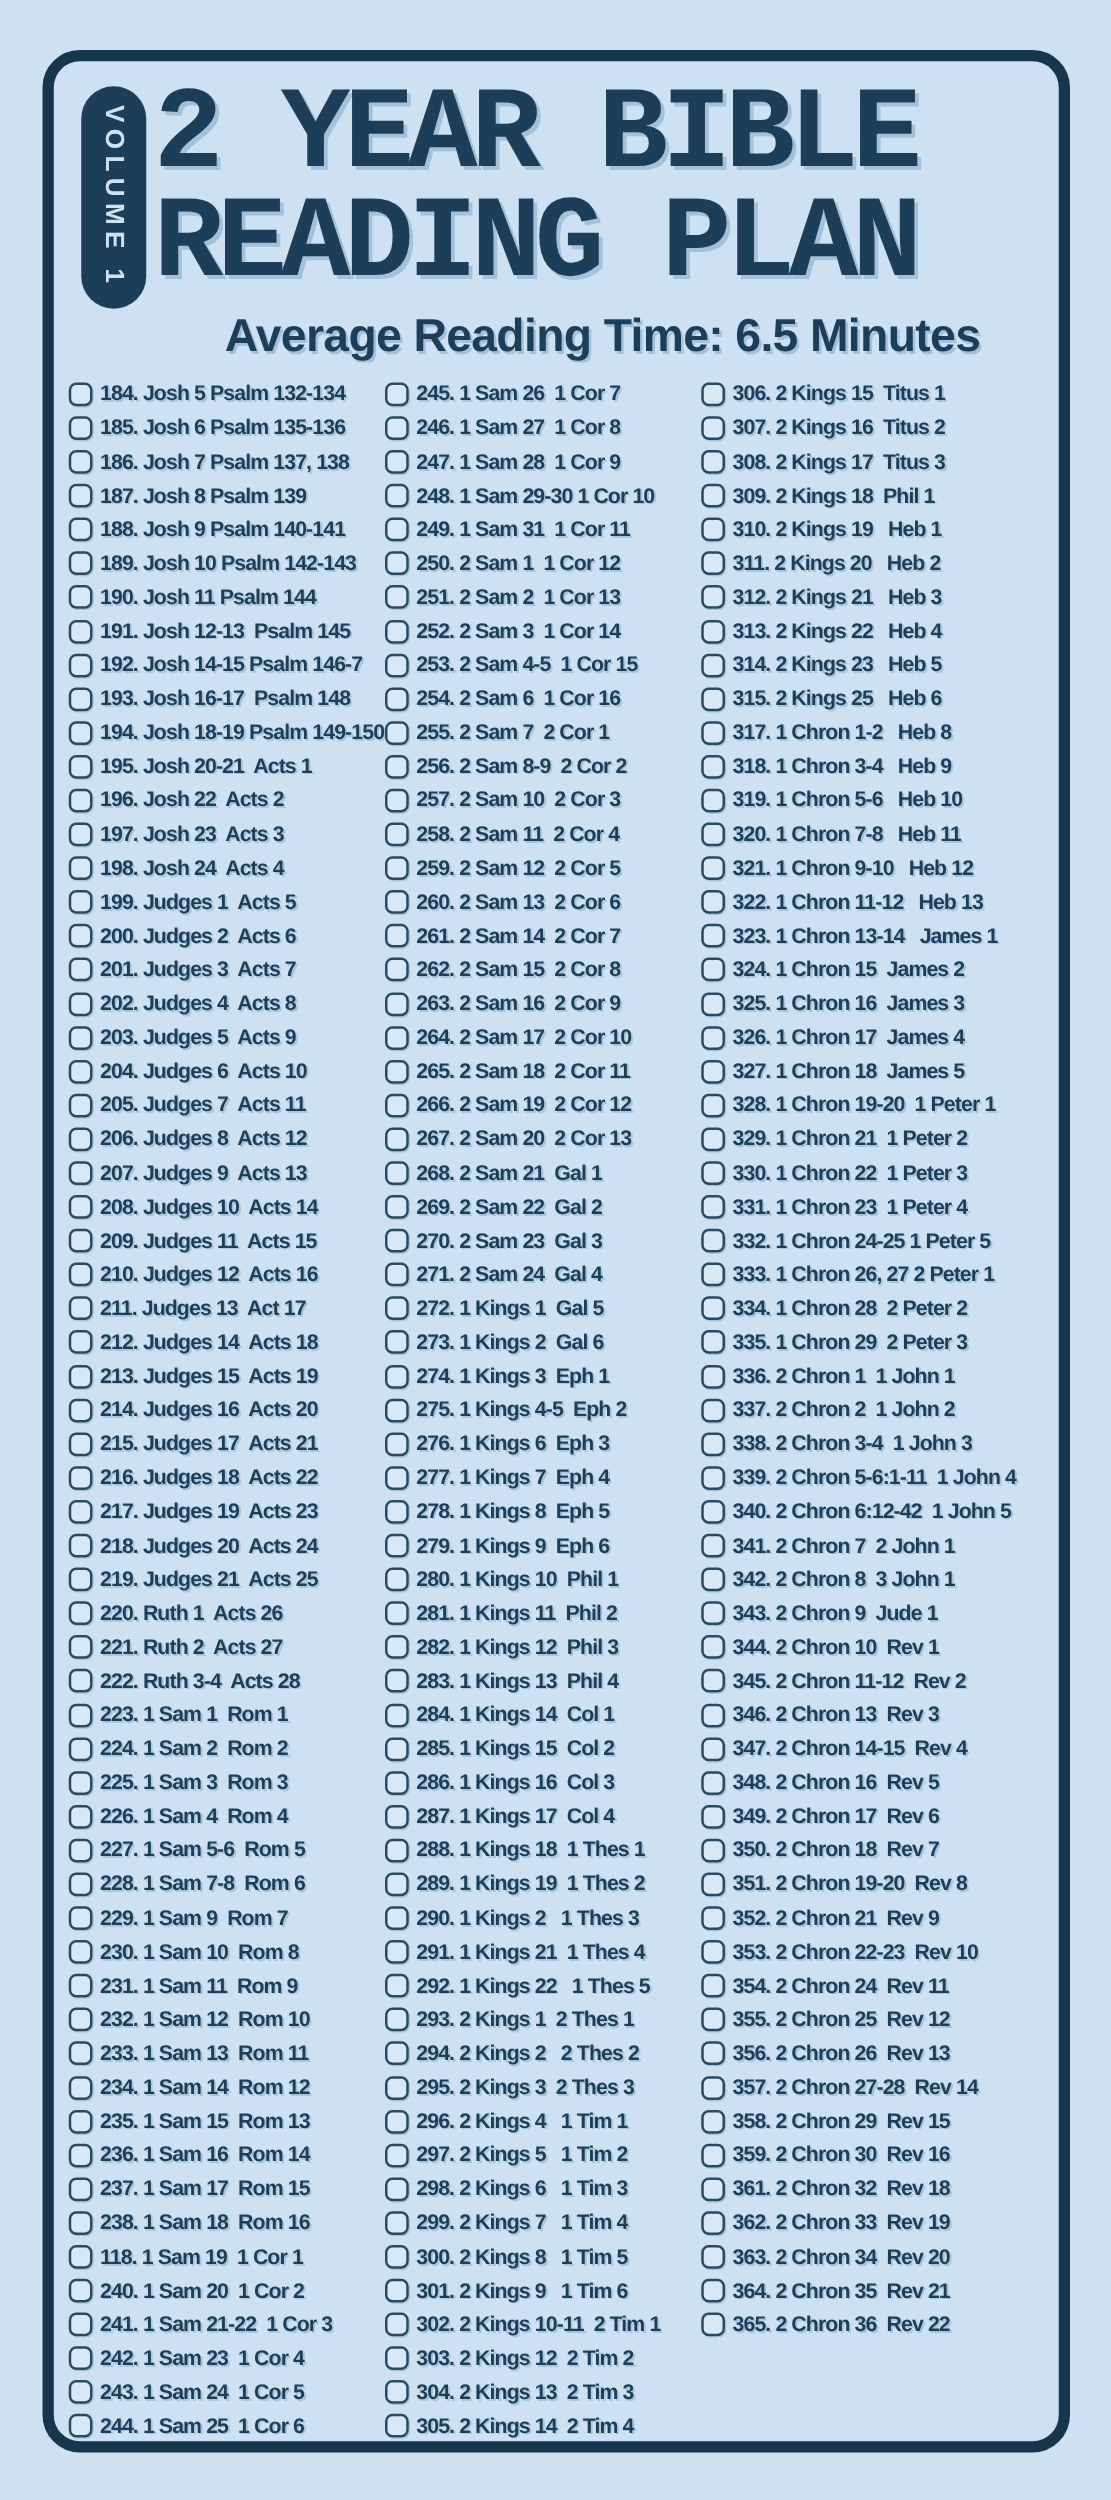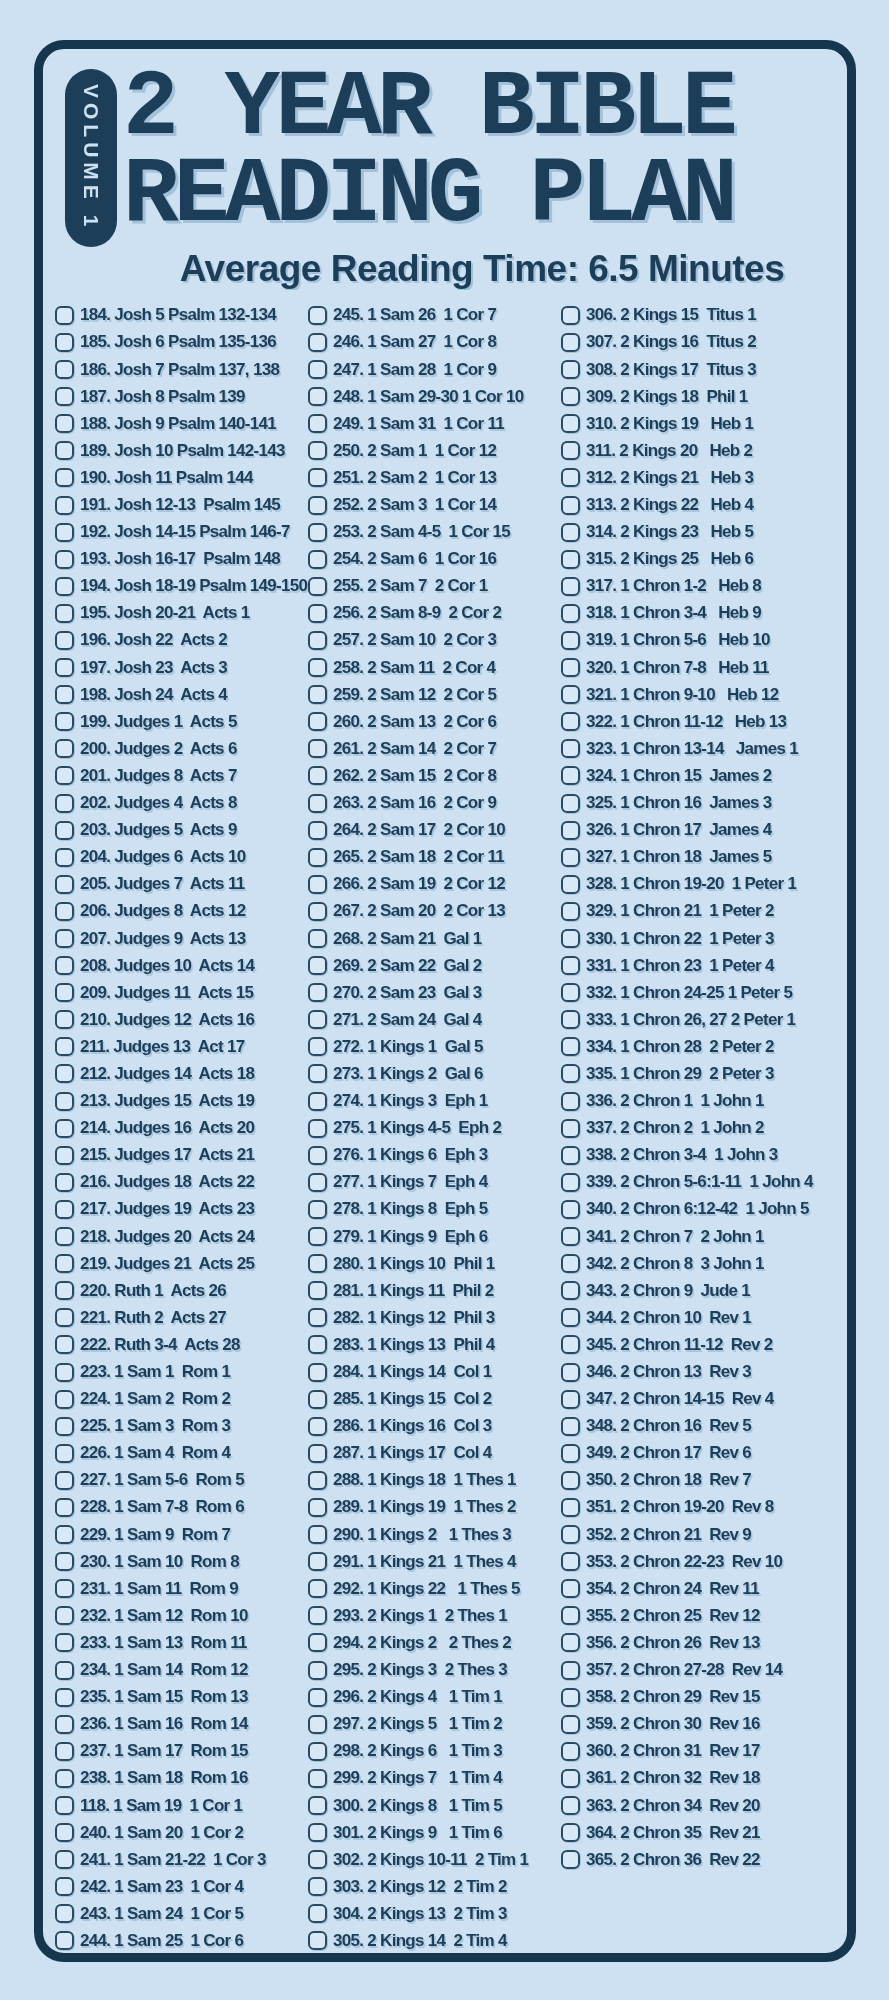--- a/index.html
+++ b/index.html
@@ -147,21 +147,21 @@
         <div class="row">
           <span class="checkbox"></span>
           <span class="row-label">199. Judges 1  Acts 5</span>
         </div>
         <div class="row">
           <span class="checkbox"></span>
           <span class="row-label">200. Judges 2  Acts 6</span>
         </div>
         <div class="row">
           <span class="checkbox"></span>
-          <span class="row-label">201. Judges 8  Acts 7</span>
+          <span class="row-label">201. Judges 3  Acts 7</span>
         </div>
         <div class="row">
           <span class="checkbox"></span>
           <span class="row-label">202. Judges 4  Acts 8</span>
         </div>
         <div class="row">
           <span class="checkbox"></span>
           <span class="row-label">203. Judges 5  Acts 9</span>
         </div>
         <div class="row">
@@ -783,25 +783,25 @@
         <div class="row">
           <span class="checkbox"></span>
           <span class="row-label">358. 2 Chron 29  Rev 15</span>
         </div>
         <div class="row">
           <span class="checkbox"></span>
           <span class="row-label">359. 2 Chron 30  Rev 16</span>
         </div>
         <div class="row">
           <span class="checkbox"></span>
-          <span class="row-label">360. 2 Chron 31  Rev 17</span>
-        </div>
-        <div class="row">
-          <span class="checkbox"></span>
           <span class="row-label">361. 2 Chron 32  Rev 18</span>
+        </div>
+        <div class="row">
+          <span class="checkbox"></span>
+          <span class="row-label">362. 2 Chron 33  Rev 19</span>
         </div>
         <div class="row">
           <span class="checkbox"></span>
           <span class="row-label">363. 2 Chron 34  Rev 20</span>
         </div>
         <div class="row">
           <span class="checkbox"></span>
           <span class="row-label">364. 2 Chron 35  Rev 21</span>
         </div>
         <div class="row">

